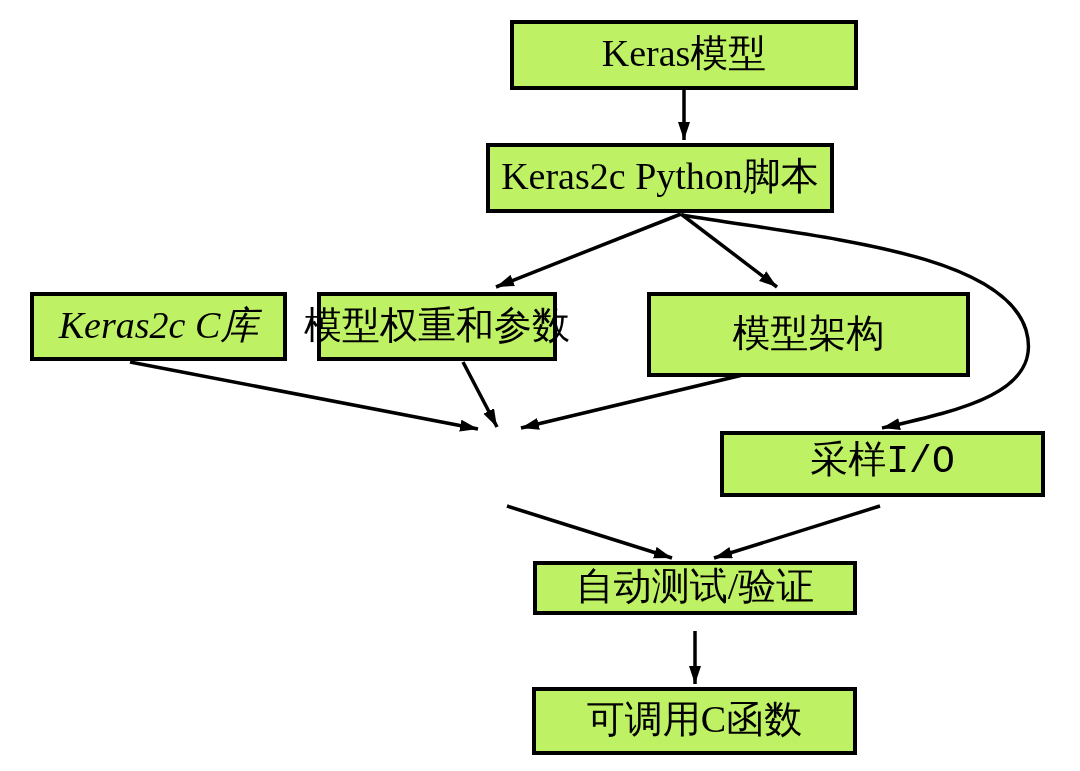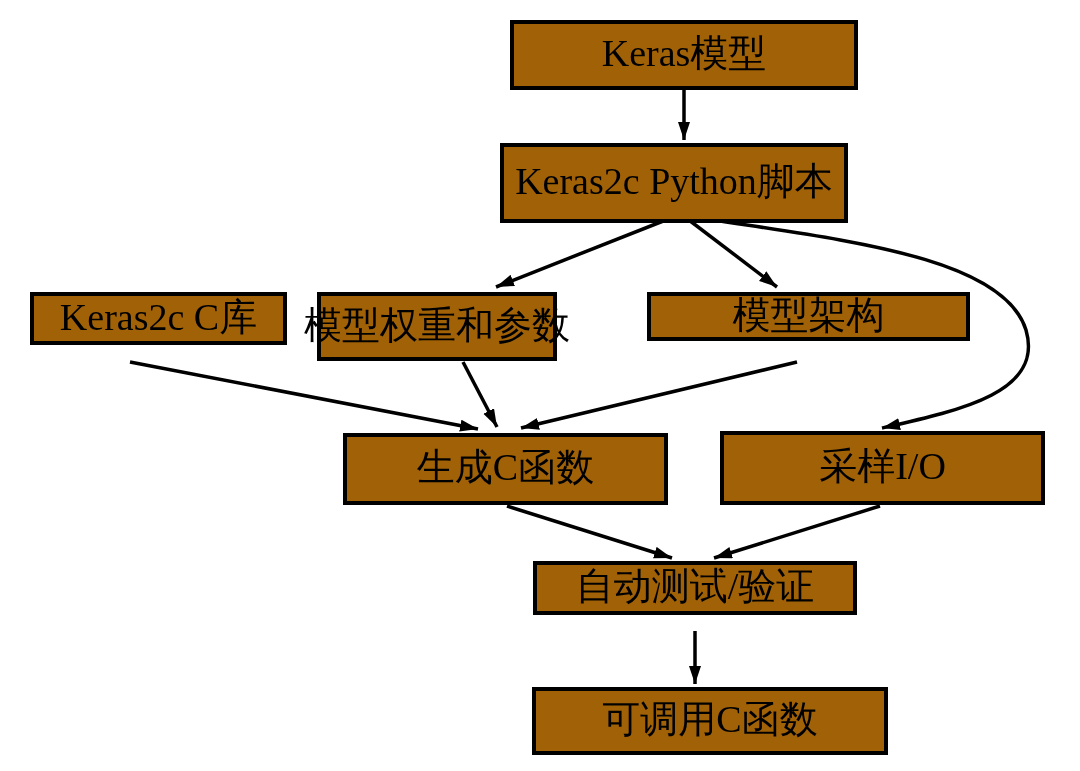--- a/index.html
+++ b/index.html
@@ -19,21 +19,21 @@
     position: absolute;
     left: 0;
     top: 0;
     width: 1080px;
     height: 771px;
   }
   .node {
     position: absolute;
     box-sizing: border-box;
     border: 4px solid #000000;
-    background: #a16207;
+    background: #bef264;
     display: flex;
     align-items: center;
     justify-content: center;
     font-size: 38px;
     color: #000000;
     white-space: nowrap;
     line-height: 1;
     padding-bottom: 4px;
   }
 </style>
@@ -57,29 +57,28 @@
       <path d="M 463 362 L 497 427" marker-end="url(#arrow)"></path>
       <path d="M 797 362 L 521 428" marker-end="url(#arrow)"></path>
       <path d="M 507 506 L 672 558" marker-end="url(#arrow)"></path>
       <path d="M 880 506 L 714 558" marker-end="url(#arrow)"></path>
       <path d="M 695 631 L 695 684" marker-end="url(#arrow)"></path>
     </g>
   </svg>
 
   <div class="node" style="left:510px; top:20px;  width:348px; height:70px;">Keras模型</div>
 
-  <div class="node" style="left:500px; top:143px; width:348px; height:80px;">Keras2c Python脚本</div>
+  <div class="node" style="left:486px; top:143px; width:348px; height:70px;">Keras2c Python脚本</div>
 
-  <div class="node" style="left:30px;  top:292px; width:257px; height:53px;">Keras2c C库</div>
+  <div class="node" style="left:30px;  top:292px; width:257px; height:69px;font-style:italic;">Keras2c C库</div>
 
   <div class="node" style="left:317px; top:292px; width:240px; height:69px;">模型权重和参数</div>
 
-  <div class="node" style="left:647px; top:292px; width:323px; height:49px;">模型架构</div>
+  <div class="node" style="left:647px; top:292px; width:323px; height:85px;">模型架构</div>
 
-  <div class="node" style="left:343px; top:433px; width:325px; height:72px;">生成C函数</div>
 
-  <div class="node" style="left:720px; top:431px; width:325px; height:74px;">采样I/O</div>
+  <div class="node" style="left:720px; top:431px; width:325px; height:66px;font-family:Liberation Mono, monospace;">采样I/O</div>
 
   <div class="node" style="left:533px; top:561px; width:324px; height:54px;">自动测试/验证</div>
 
-  <div class="node" style="left:532px; top:687px; width:356px; height:68px;">可调用C函数</div>
+  <div class="node" style="left:532px; top:687px; width:325px; height:68px;">可调用C函数</div>
 
 </div>
 
 </body></html>

